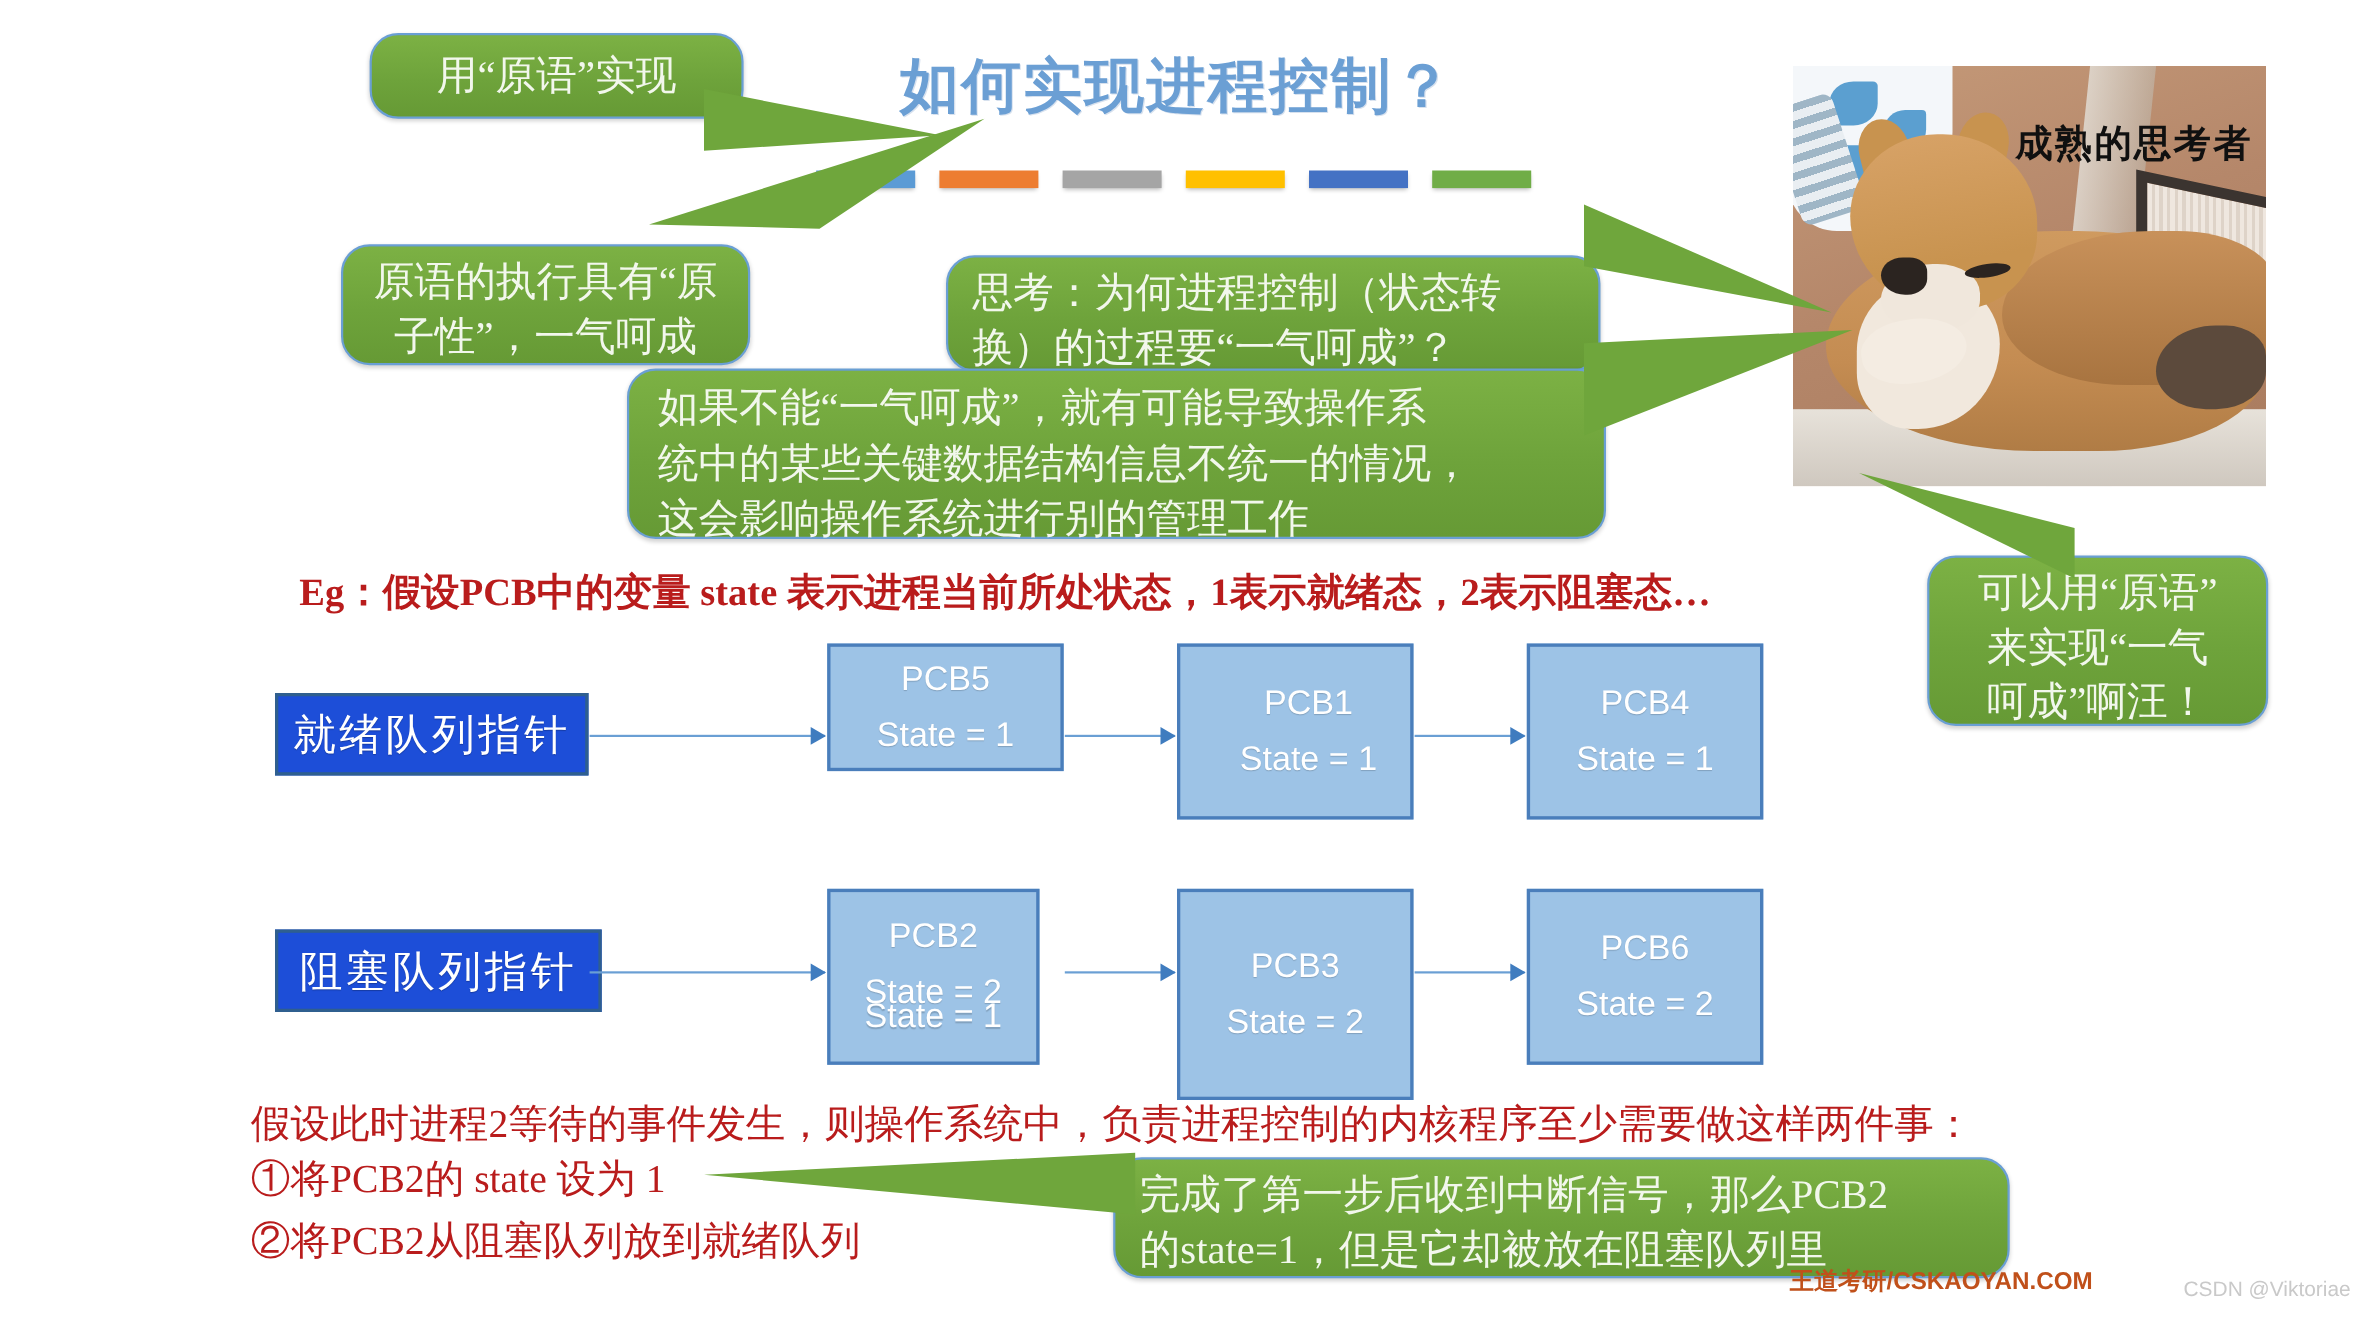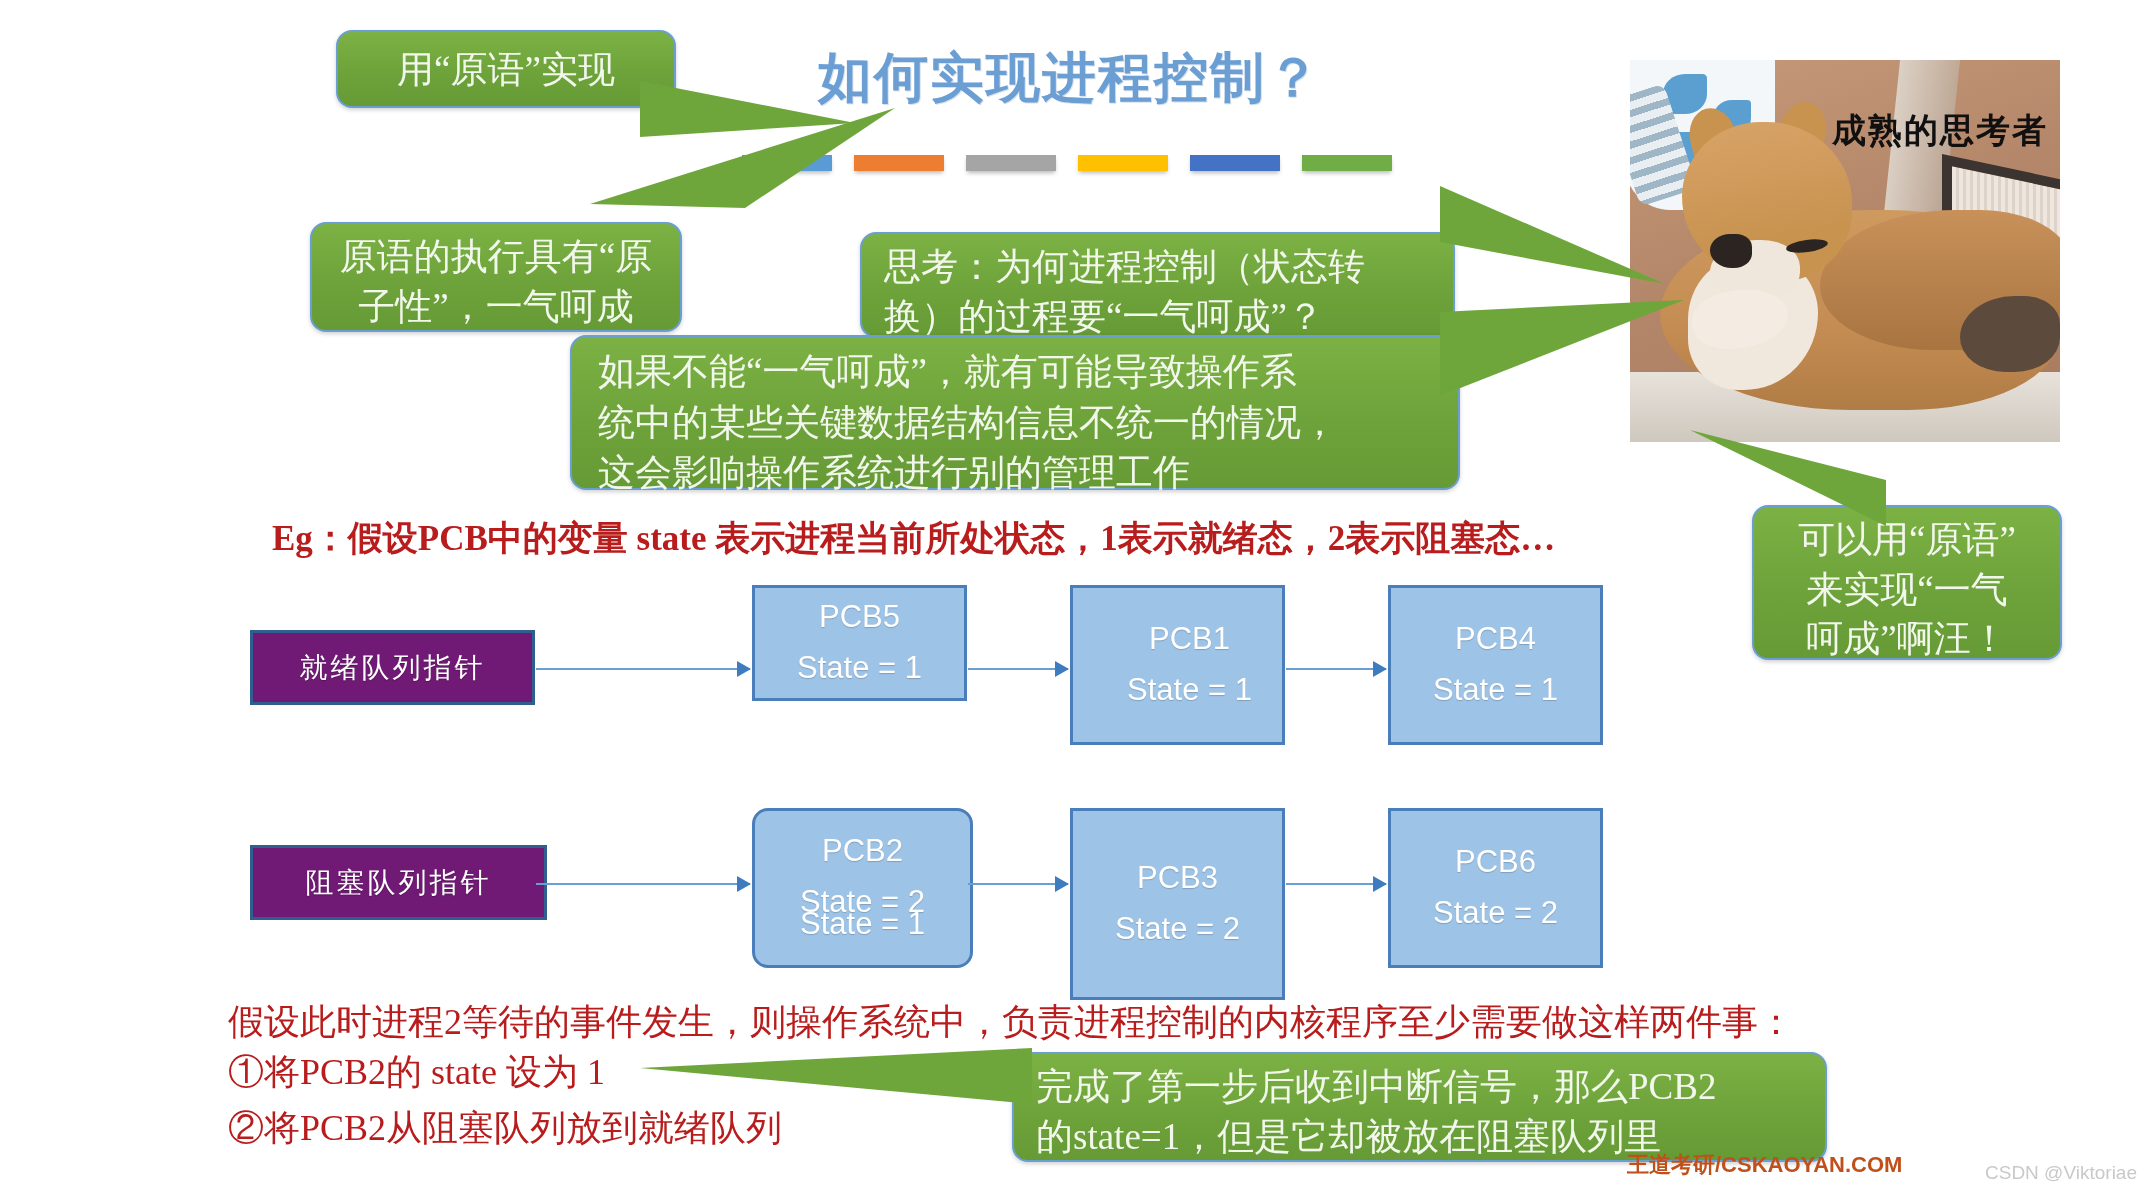--- a/index.html
+++ b/index.html
@@ -11,36 +11,36 @@
   .title{position:absolute;left:770px;top:42px;width:600px;text-align:center;
          font-family:"Liberation Serif","DejaVu Serif",serif;
          font-size:54px;font-weight:bold;color:#6b9fd4;letter-spacing:2px;
          text-shadow:1px 1px 0 rgba(140,170,205,.35);}
   .barwrap{position:absolute;left:742px;top:155px;width:650px;height:16px;display:flex;gap:22px;}
   .barwrap i{flex:1;height:16px;display:block;box-shadow:0 3px 4px -1px rgba(0,0,0,.28);}
 
   
   .callout{position:absolute;background:#6fa63c;
            background-image:linear-gradient(180deg,#7cb144 0%,#6ea33b 55%,#669a35 100%);
-           border-radius:16px;border:2px solid #6a9fd4;
+           border-radius:26px;border:2px solid #6a9fd4;
            box-shadow:0 2px 4px rgba(0,0,0,.18);
            color:#f2f7ec;font-family:"Liberation Serif","DejaVu Serif",serif;
            box-sizing:border-box;}
   .callout .ln{display:block;white-space:pre;}
   .tail{position:absolute;z-index:2;}
   .tail svg{display:block;overflow:visible;}
 
   
   .plain{position:absolute;color:#b91c1c;
          font-family:Liberation Serif, serif;white-space:pre;}
 
   
-  .qbox{position:absolute;background:#701a75;border:3px solid #2f5f8f;
+  .qbox{position:absolute;background:#1d4ed8;border:3px solid #2f5f8f;
         color:#ffffff;display:flex;align-items:center;justify-content:center;
-        font-size:28px;letter-spacing:3px;box-sizing:border-box;
+        font-size:39px;letter-spacing:3px;box-sizing:border-box;
         font-family:Liberation Sans, sans-serif;
         text-shadow:0 1px 1px rgba(0,0,0,.25);}
   .pcb{position:absolute;background:#9dc3e6;border:3px solid #4a7ebb;
        color:#ffffff;box-sizing:border-box;
        display:flex;flex-direction:column;align-items:center;justify-content:center;
        font-family:"Liberation Sans","DejaVu Sans",sans-serif;
        text-shadow:0 1px 1px rgba(0,0,0,.18);}
   .pcb .nm{font-size:31px;line-height:1.05;}
   .pcb .st{font-size:31px;line-height:1.05;margin-top:18px;}
   .pcb .st2{font-size:31px;line-height:1.05;margin-top:-10px;}
@@ -200,21 +200,21 @@
   <div class="arrow" style="left:1286px;top:668px;width:100px;"></div>
 
   <div class="pcb" style="left:1388px;top:585px;width:215px;height:160px;">
     <span class="nm">PCB4</span>
     <span class="st">State = 1</span>
   </div>
 
   <div class="qbox" style="left:250px;top:845px;width:297px;height:75px;">阻塞队列指针</div>
   <div class="arrow" style="left:536px;top:883px;width:214px;"></div>
 
-  <div class="pcb" style="left:752px;top:808px;width:221px;height:160px;border-radius:16px;">
+  <div class="pcb" style="left:752px;top:808px;width:193px;height:160px;">
     <span class="nm">PCB2</span>
     <span class="st">State = 2</span>
     <span class="st2">State = 1</span>
   </div>
   <div class="arrow" style="left:968px;top:883px;width:100px;"></div>
 
   <div class="pcb" style="left:1070px;top:808px;width:215px;height:192px;">
     <span class="nm">PCB3</span>
     <span class="st">State = 2</span>
   </div>

